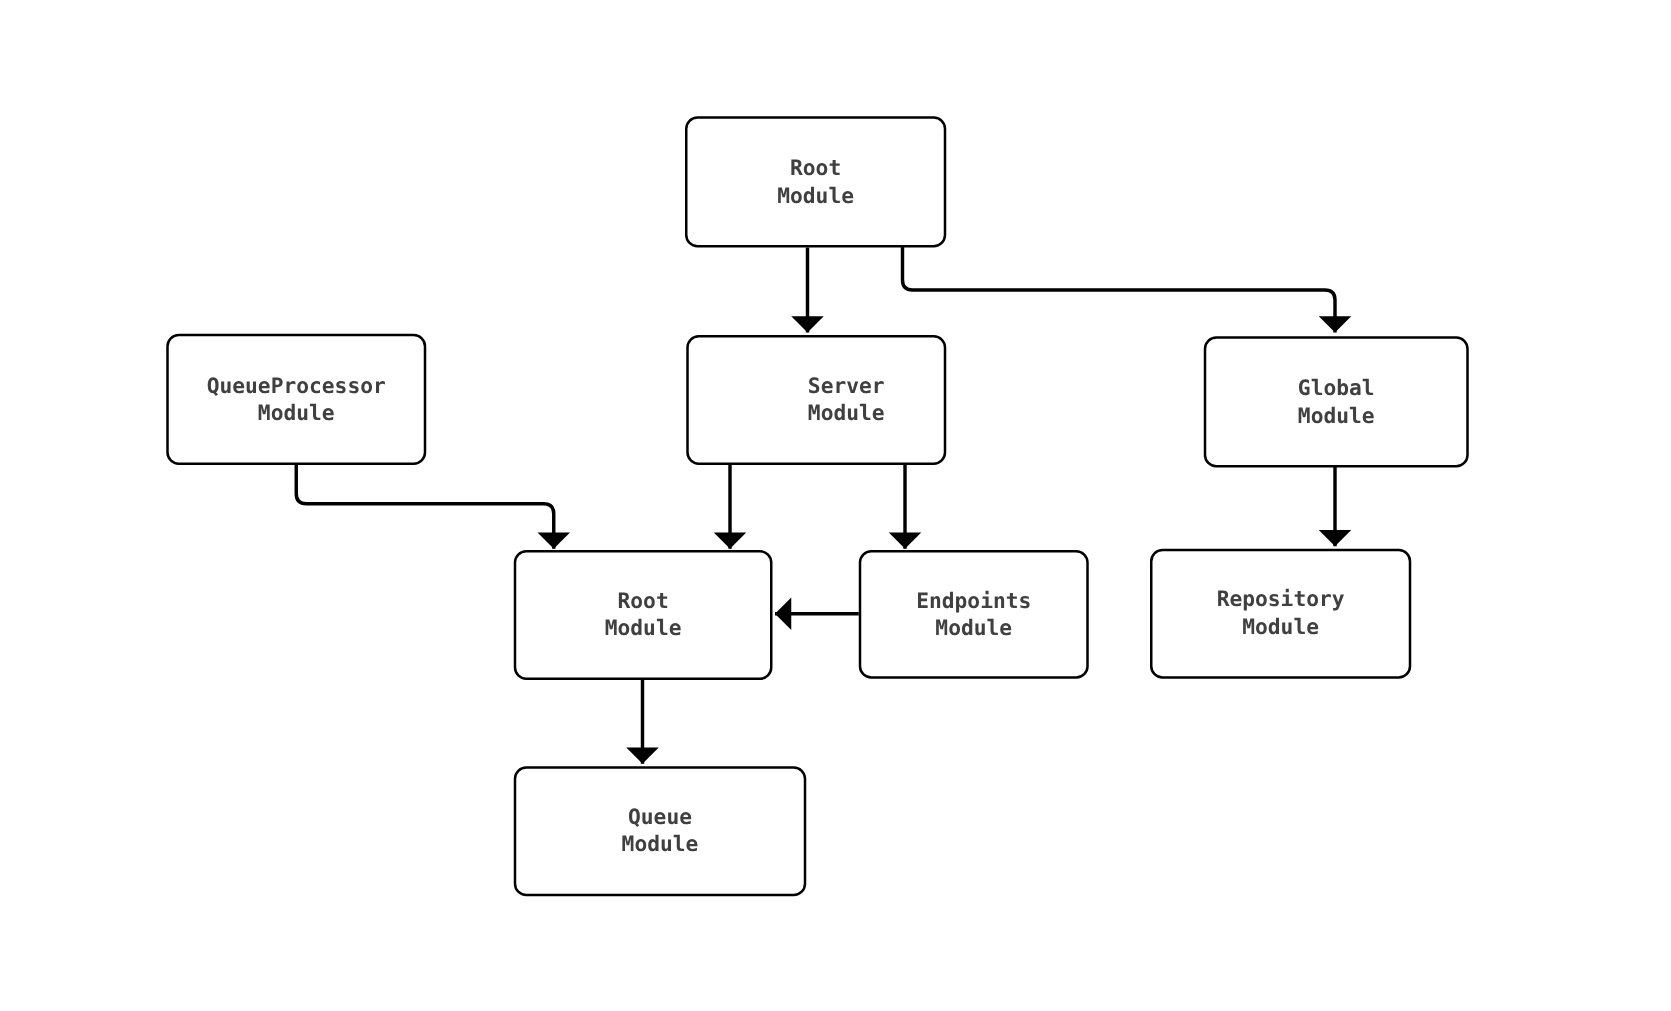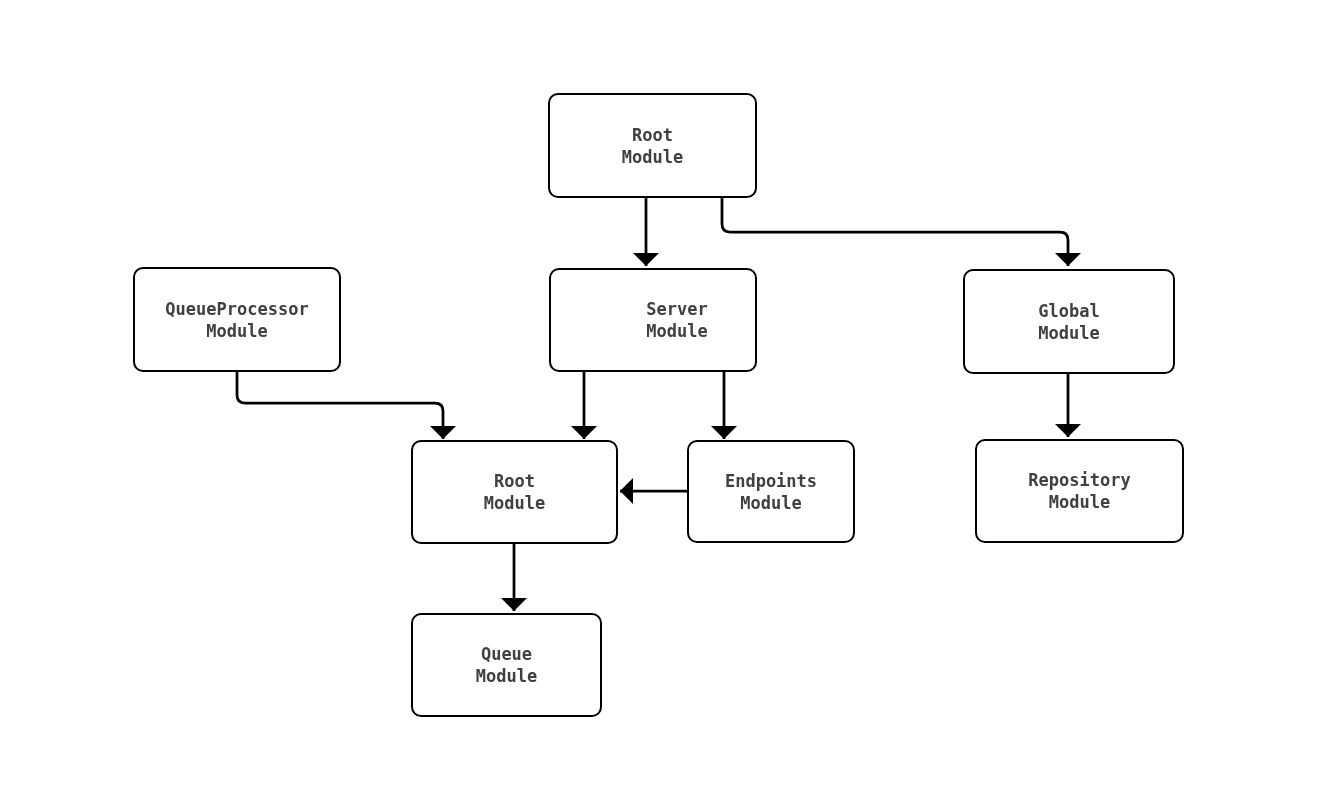--- a/index.html
+++ b/index.html
@@ -85,28 +85,28 @@
   <div class="node" style="left:963px; top:269px; width:212px; height:105px;">
     <span>Global</span>
     <span>Module</span>
   </div>
 
   <div class="node" style="left:411px; top:440px; width:207px; height:104px;">
     <span>Root</span>
     <span>Module</span>
   </div>
 
-  <div class="node" style="left:687px; top:440px; width:168px; height:103px;">
+  <div class="node" style="left:687px; top:440px; width:184px; height:103px;">
     <span>Endpoints</span>
     <span>Module</span>
   </div>
 
-  <div class="node" style="left:975px; top:439px; width:209px; height:104px;">
+  <div class="node" style="left:920px; top:439px; width:209px; height:104px;">
     <span>Repository</span>
     <span>Module</span>
   </div>
 
-  <div class="node" style="left:411px; top:613px; width:191px; height:104px;">
+  <div class="node" style="left:411px; top:613px; width:234px; height:104px;">
     <span>Queue</span>
     <span>Module</span>
   </div>
 
 </div>
 
 </body></html>

